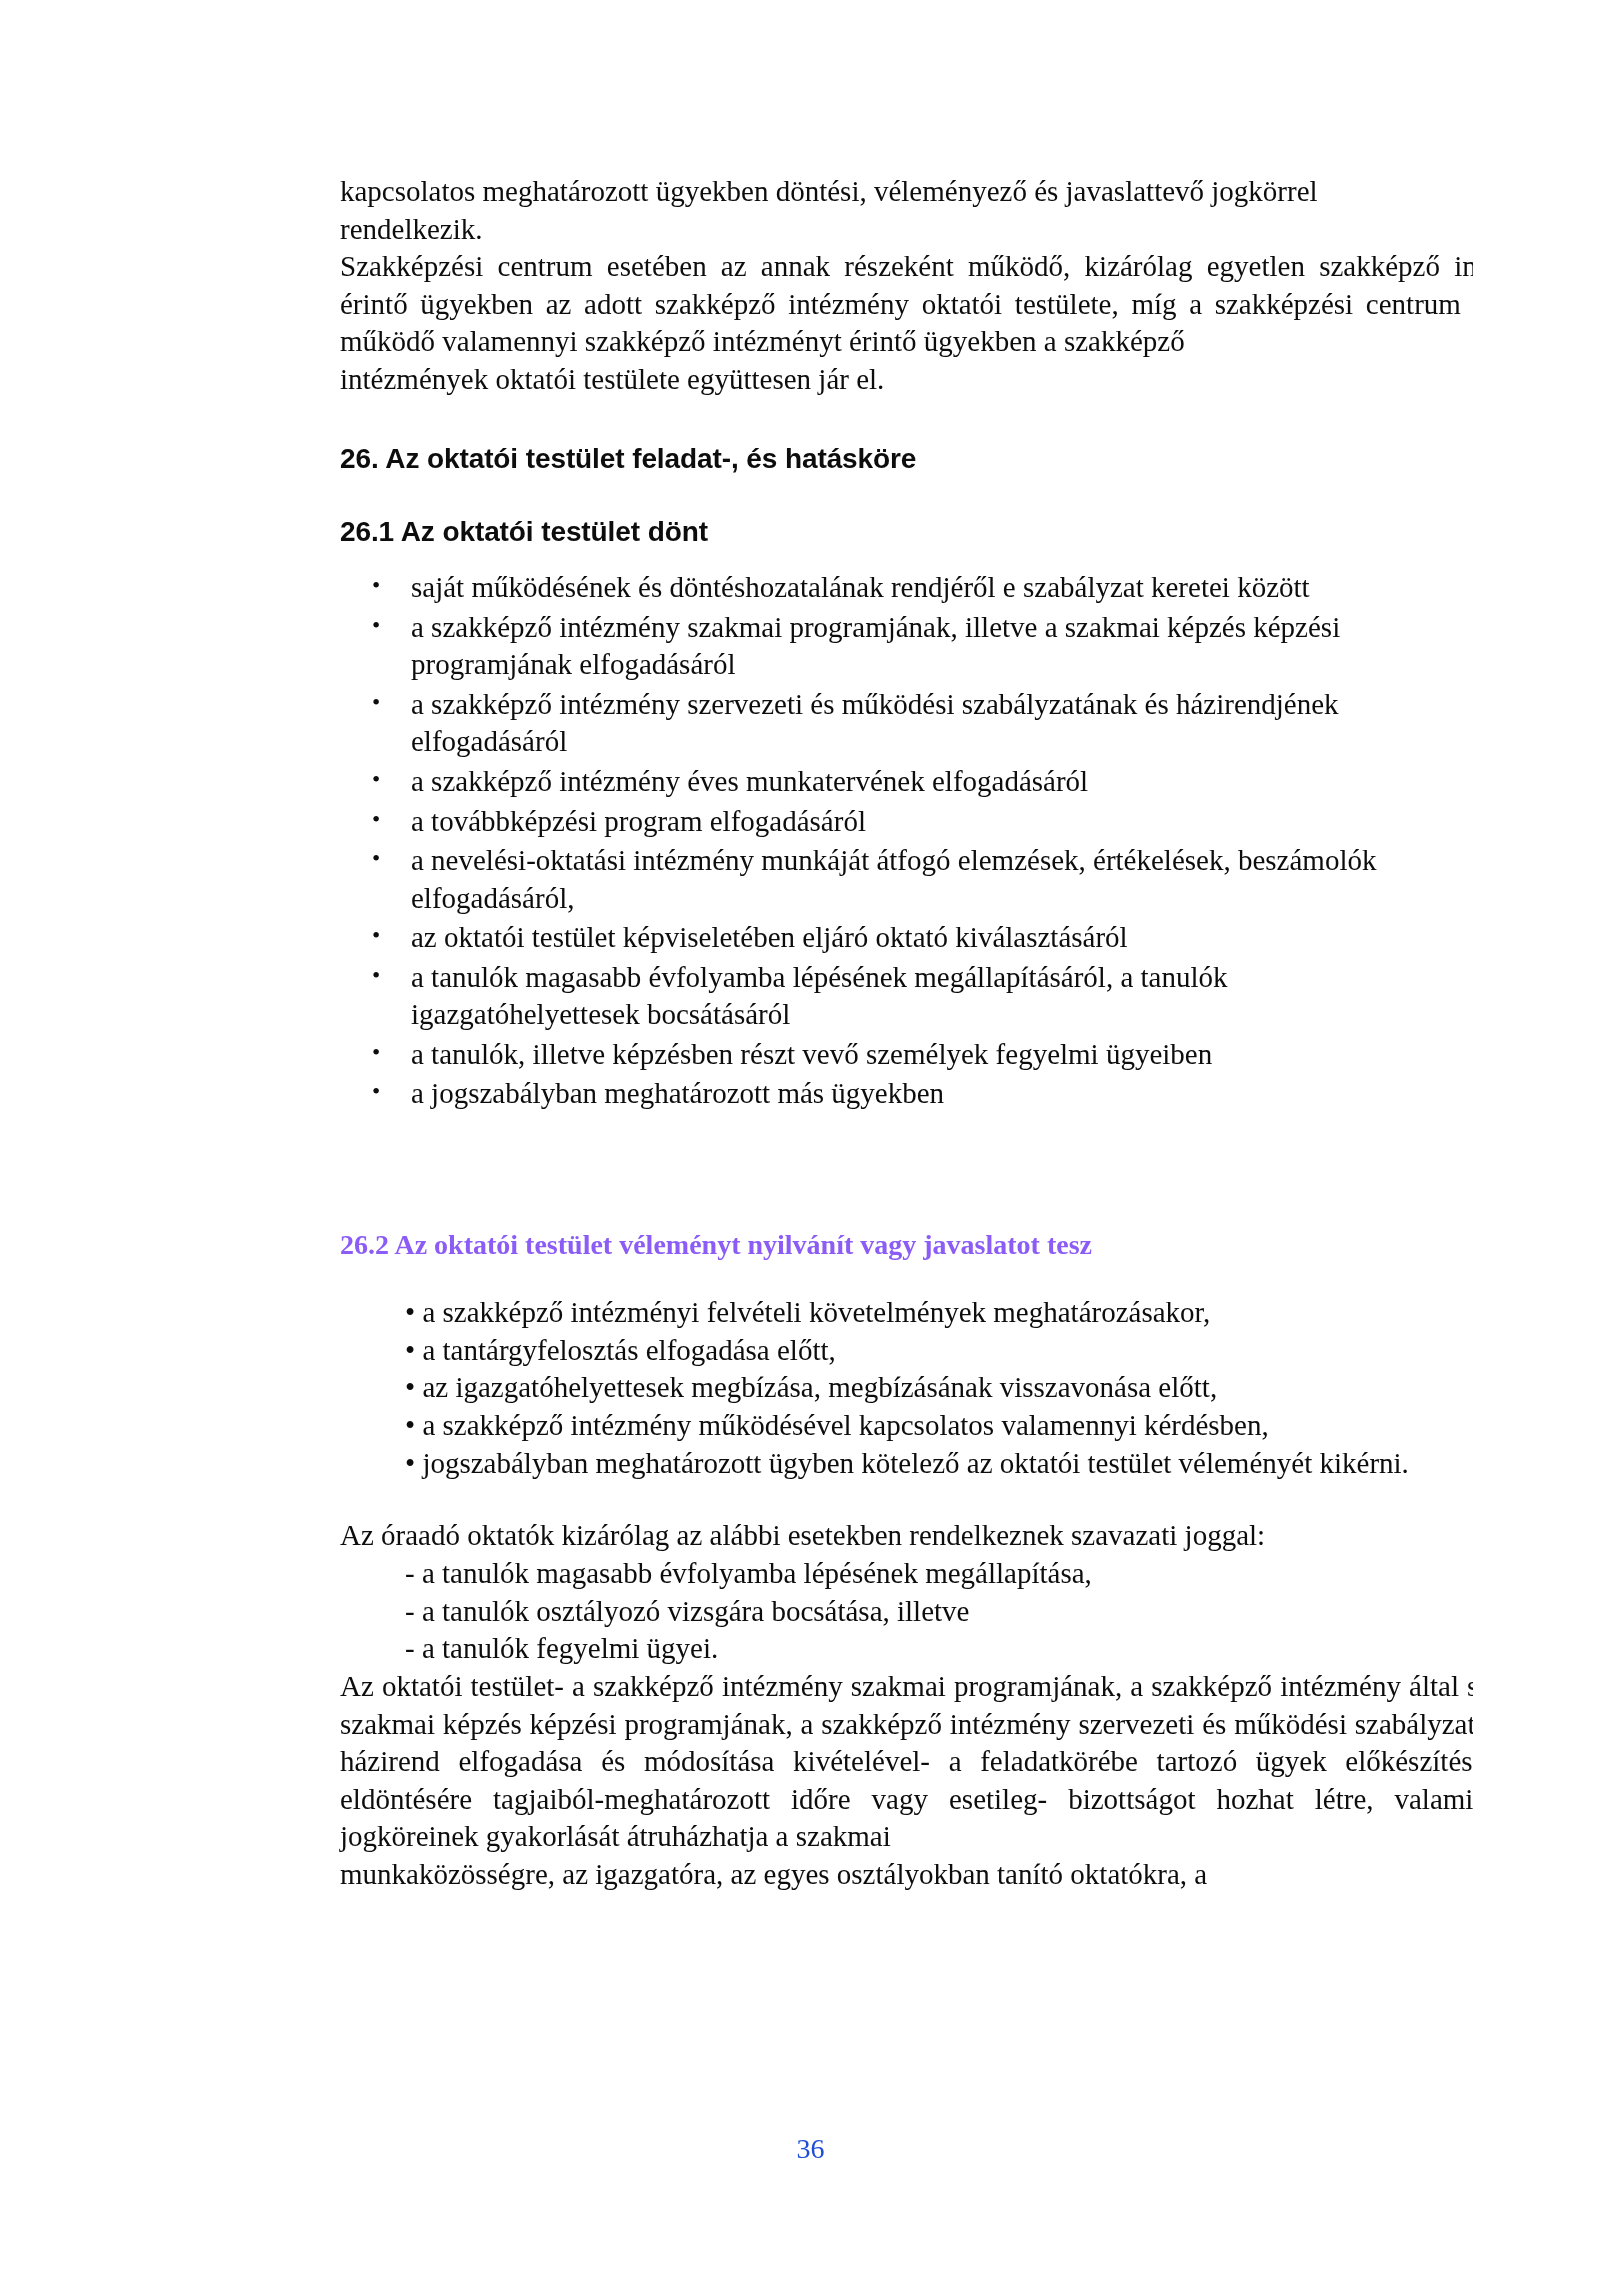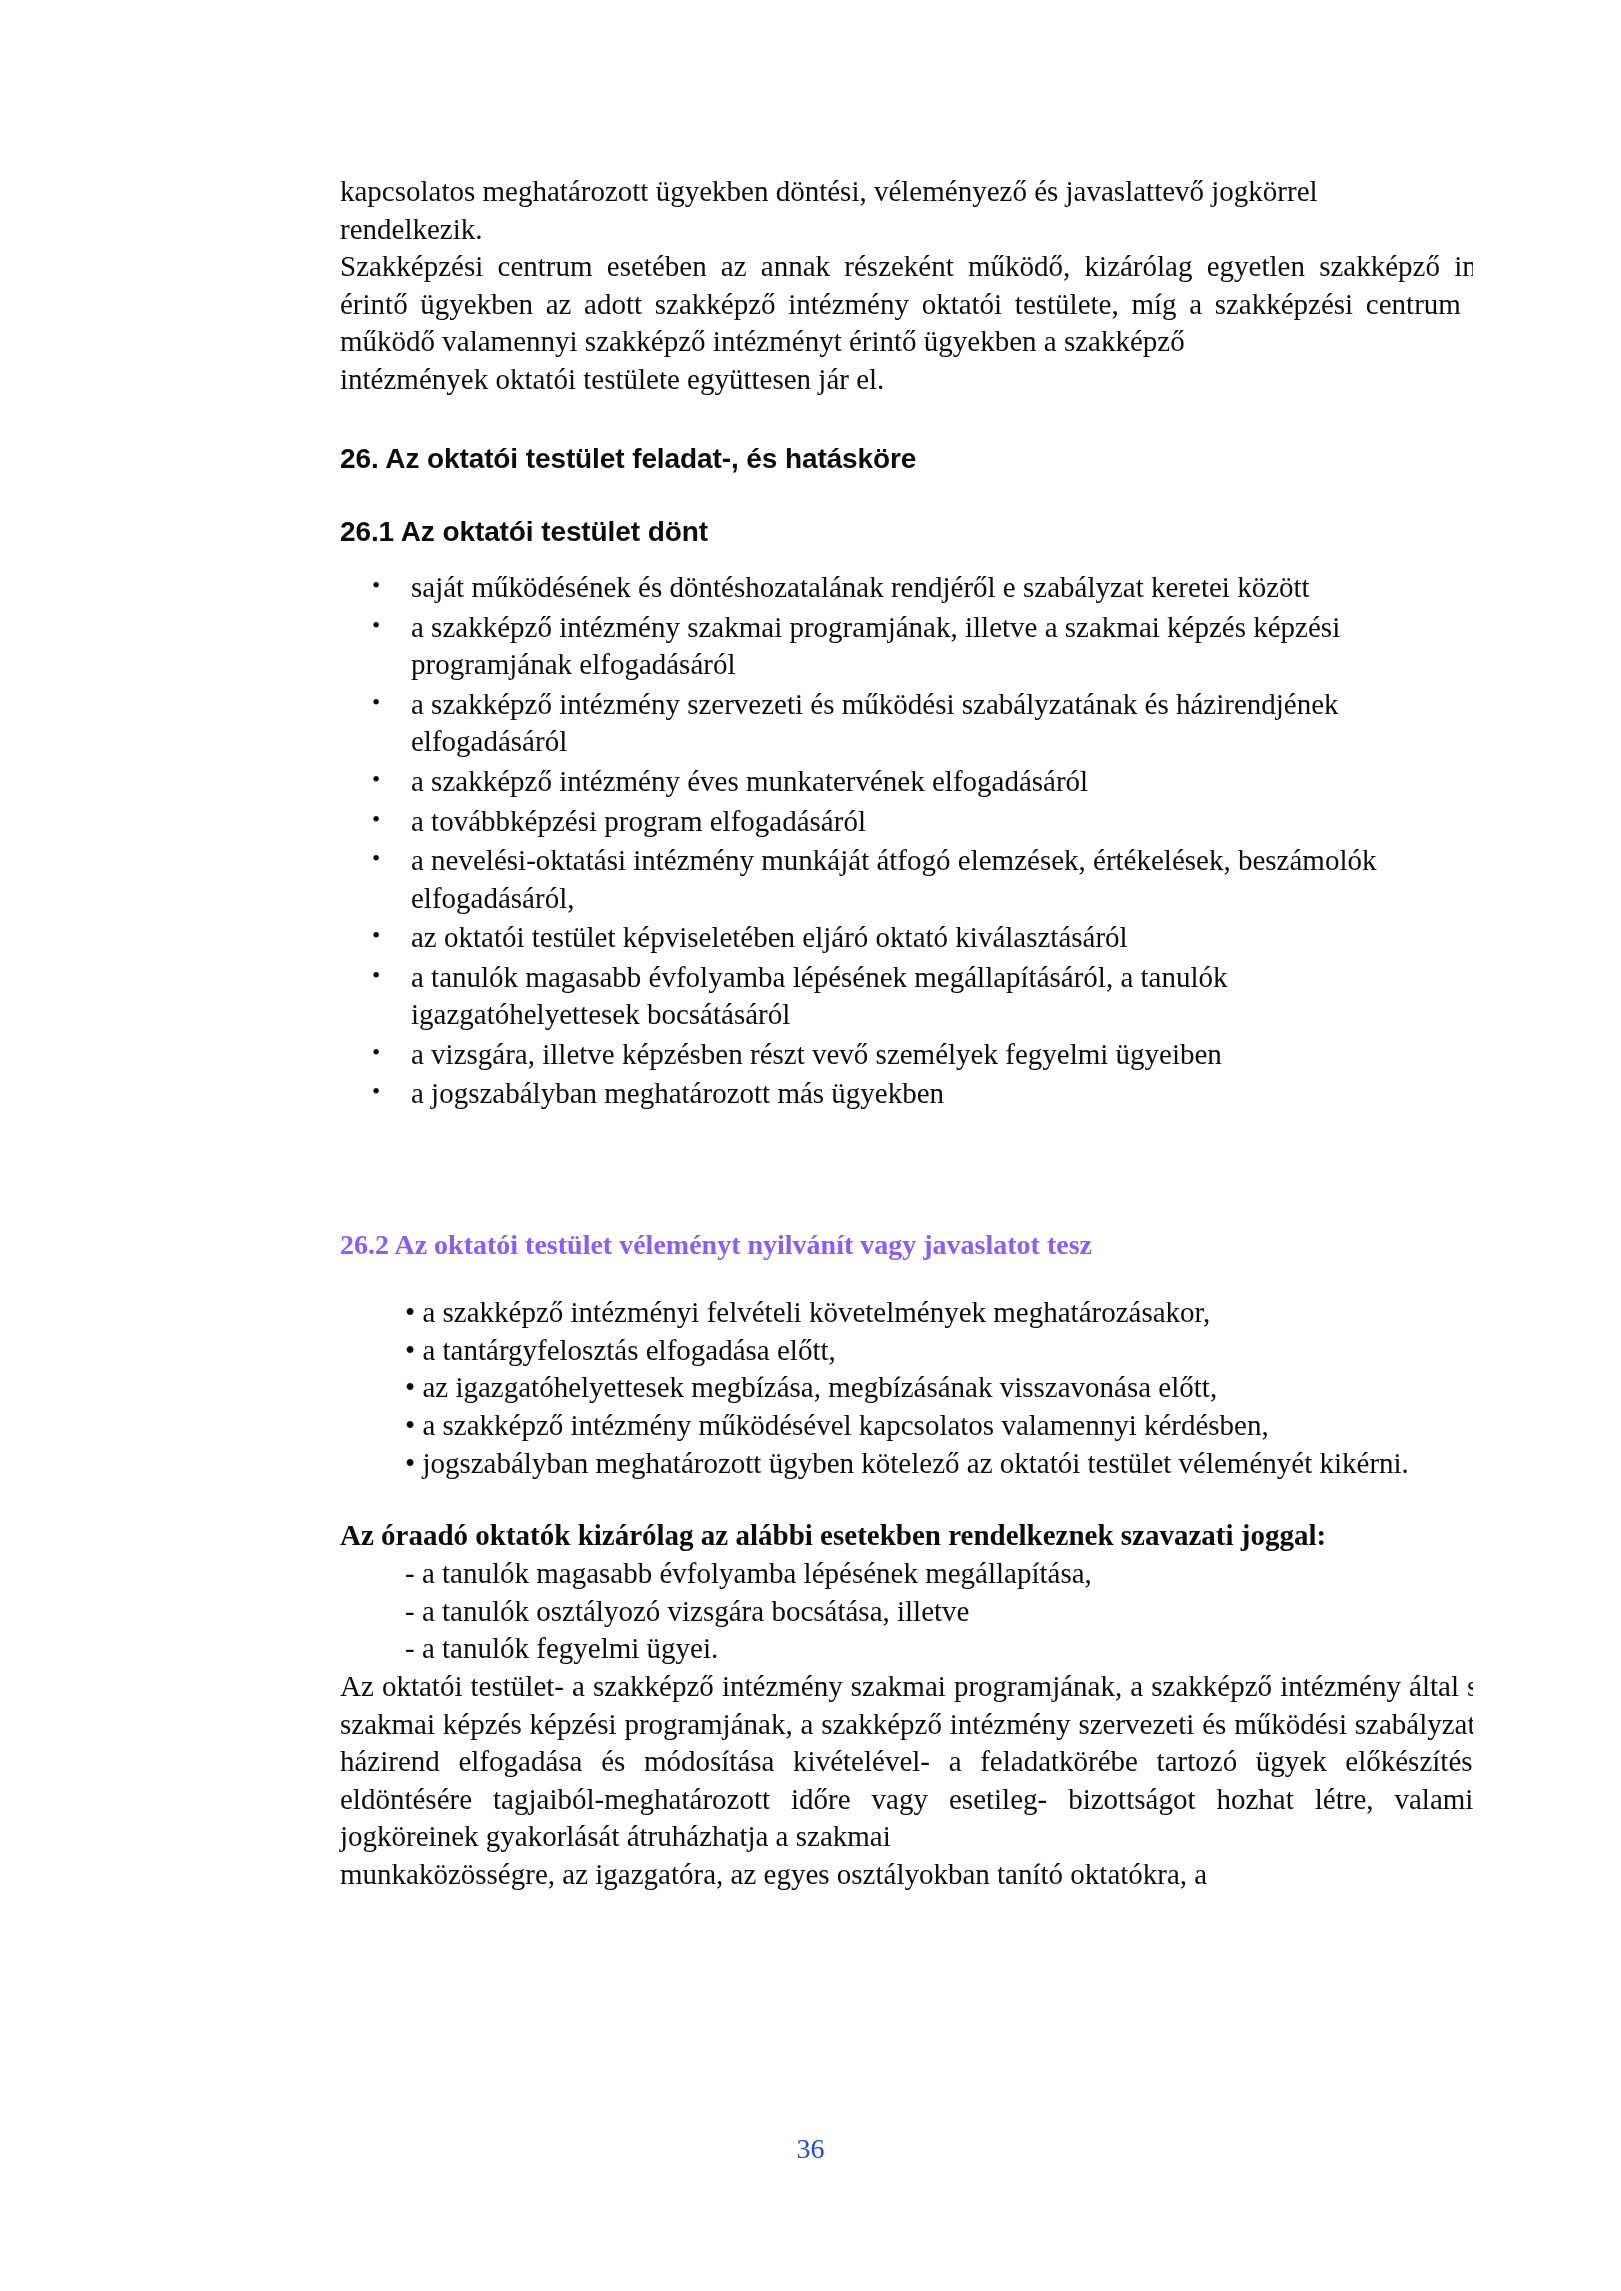--- a/index.html
+++ b/index.html
@@ -114,21 +114,20 @@
     white-space: nowrap;
   }
 
   .voting-intro {
     margin-top: 35px;
     font-family: "Liberation Serif", "DejaVu Serif", serif;
     font-size: 29px;
     line-height: 1.30;
     color: #0d0d0d;
     text-align: left;
-    font-weight: bold;
   }
   .voting-list {
     padding-left: 65px;
   }
   .voting-list .voting-line {
     font-family: "Liberation Serif", "DejaVu Serif", serif;
     font-size: 29px;
     line-height: 1.30;
     color: #0d0d0d;
     text-align: left;
@@ -202,21 +201,21 @@
         <span class="lastline">elfogadásáról,</span>
       </li>
       <li>
         <span>az oktatói testület képviseletében eljáró oktató kiválasztásáról</span>
       </li>
       <li>
         <span>a tanulók magasabb évfolyamba lépésének megállapításáról, a tanulók</span>
         <span class="lastline">igazgatóhelyettesek bocsátásáról</span>
       </li>
       <li>
-        <span>a vizsgára, illetve képzésben részt vevő személyek fegyelmi ügyeiben</span>
+        <span>a tanulók, illetve képzésben részt vevő személyek fegyelmi ügyeiben</span>
       </li>
       <li>
         <span>a jogszabályban meghatározott más ügyekben</span>
       </li>
     </ul>
 
     <div class="spacer-big"></div>
 
     <h3 class="heading-sub-2">26.2 Az oktatói testület véleményt nyilvánít vagy javaslatot tesz</h3>
 

